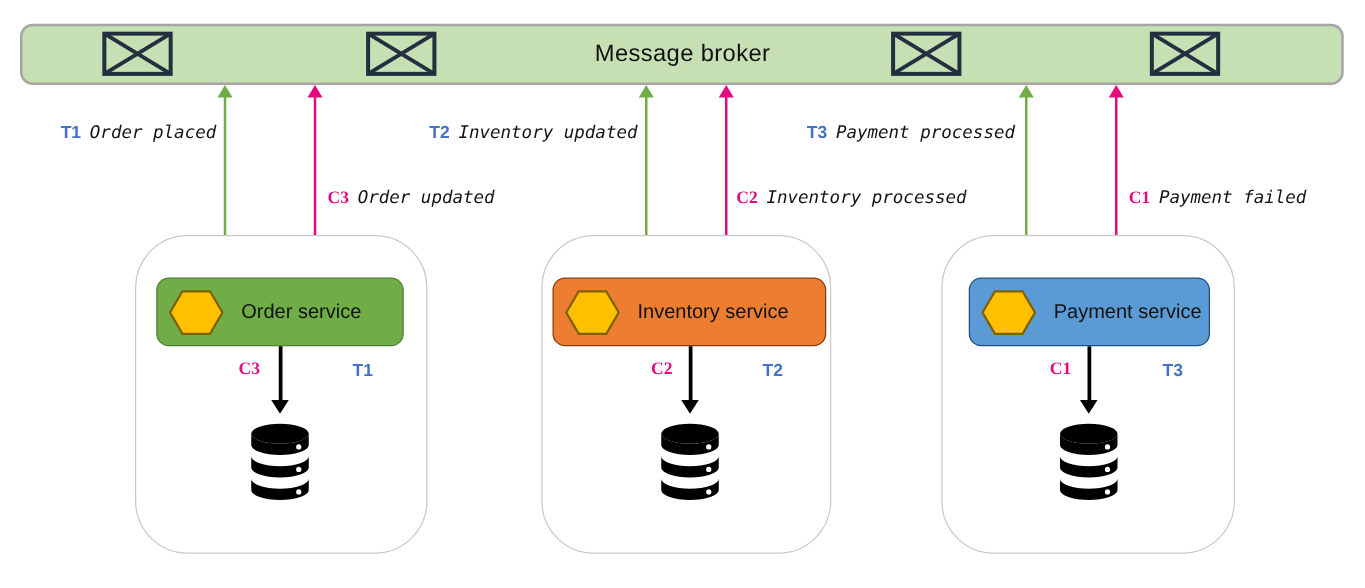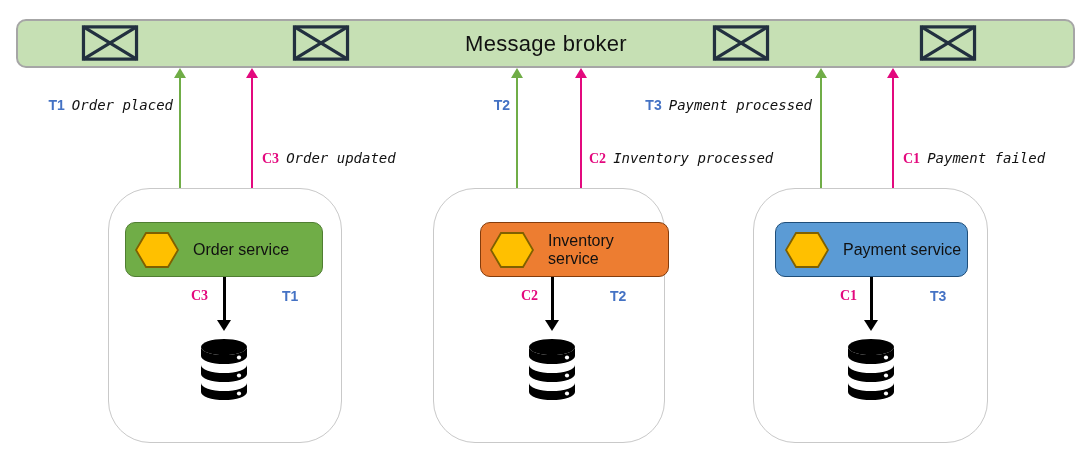--- a/index.html
+++ b/index.html
@@ -10,21 +10,21 @@
   }
 
   
   .broker-bar {
     position: absolute; left: 16px; top: 19px; width: 1059px; height: 49px;
     background: #C6E0B4; border: 2px solid #A6A6A6; border-radius: 10px;
   }
   .broker-title {
     position: absolute; left: 0; top: 19px; width: 100%; height: 49px;
     display: flex; align-items: center; justify-content: center;
-    font-size: 22px; color: #111; letter-spacing: 0.3px;
+    font-size: 19px; color: #111; letter-spacing: 0.3px;
   }
   .envelope { position: absolute; top: 25px; width: 60px; height: 36px; }
 
   
   .arrow-up { position: absolute; top: 68px; height: 120px; width: 12px; }
   .arrow-up .shaft { position: absolute; left: 5px; top: 8px; bottom: 0; width: 2px; }
   .arrow-up .head {
     position: absolute; left: 0; top: 0; width: 0; height: 0;
     border-left: 6px solid transparent; border-right: 6px solid transparent;
   }
@@ -137,20 +137,21 @@
   <div class="event-label" style="right:919px; top:97px">
     <span class="event-prefix prefix-blue">T1</span>
     <span class="event-text">Order placed</span>
   </div>
   <div class="event-label" style="left:262px; top:150px">
     <span class="event-prefix prefix-pink">C3</span>
     <span class="event-text">Order updated</span>
   </div>
   <div class="event-label" style="right:582px; top:97px">
     <span class="event-prefix prefix-blue">T2</span>
+    <span class="event-text">Inventory updated</span>
   </div>
   <div class="event-label" style="left:589px; top:150px">
     <span class="event-prefix prefix-pink">C2</span>
     <span class="event-text">Inventory processed</span>
   </div>
   <div class="event-label" style="right:280px; top:97px">
     <span class="event-prefix prefix-blue">T3</span>
     <span class="event-text">Payment processed</span>
   </div>
   <div class="event-label" style="left:903px; top:150px">
@@ -161,21 +162,21 @@
   <div class="svc-container" style="left:108px; width:234px"></div>
   <div class="svc-container" style="left:433px; width:232px"></div>
   <div class="svc-container" style="left:753px; width:235px"></div>
 
   <div class="svc-box svc-order" style="left:125px; width:198px">
     <svg class="hexagon" viewBox="0 0 44 38">
         <polygon points="11,2 33,2 43,19 33,36 11,36 1,19" fill="#FFC000" stroke="#7F6000" stroke-width="1.8"></polygon>
       </svg>
     <span class="svc-name">Order service</span>
   </div>
-  <div class="svc-box svc-invent" style="left:480px; width:189px">
+  <div class="svc-box svc-invent" style="left:442px; width:219px">
     <svg class="hexagon" viewBox="0 0 44 38">
         <polygon points="11,2 33,2 43,19 33,36 11,36 1,19" fill="#FFC000" stroke="#7F6000" stroke-width="1.8"></polygon>
       </svg>
     <span class="svc-name">Inventory service</span>
   </div>
   <div class="svc-box svc-payment" style="left:775px; width:193px">
     <svg class="hexagon" viewBox="0 0 44 38">
         <polygon points="11,2 33,2 43,19 33,36 11,36 1,19" fill="#FFC000" stroke="#7F6000" stroke-width="1.8"></polygon>
       </svg>
     <span class="svc-name">Payment service</span>

